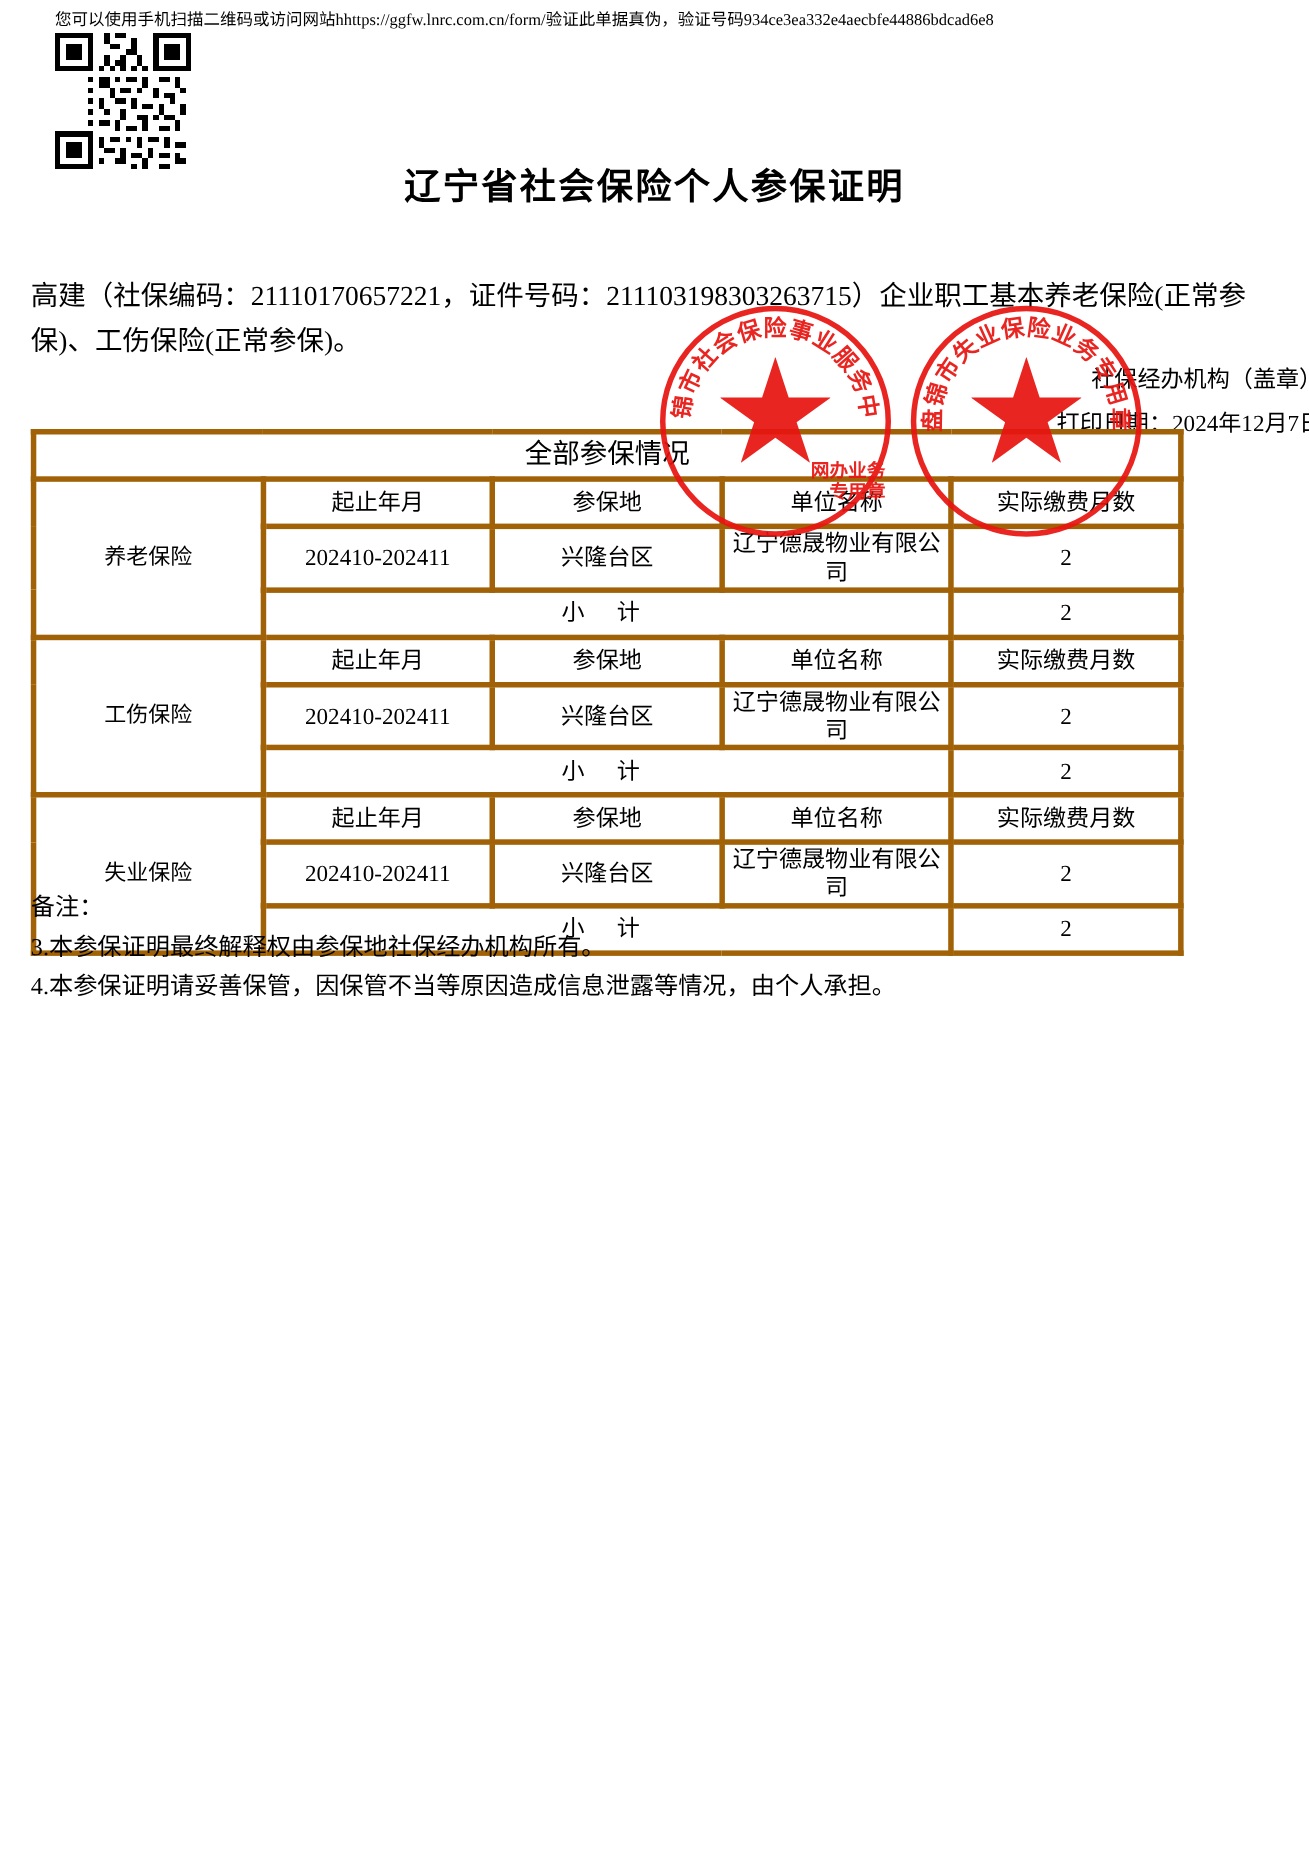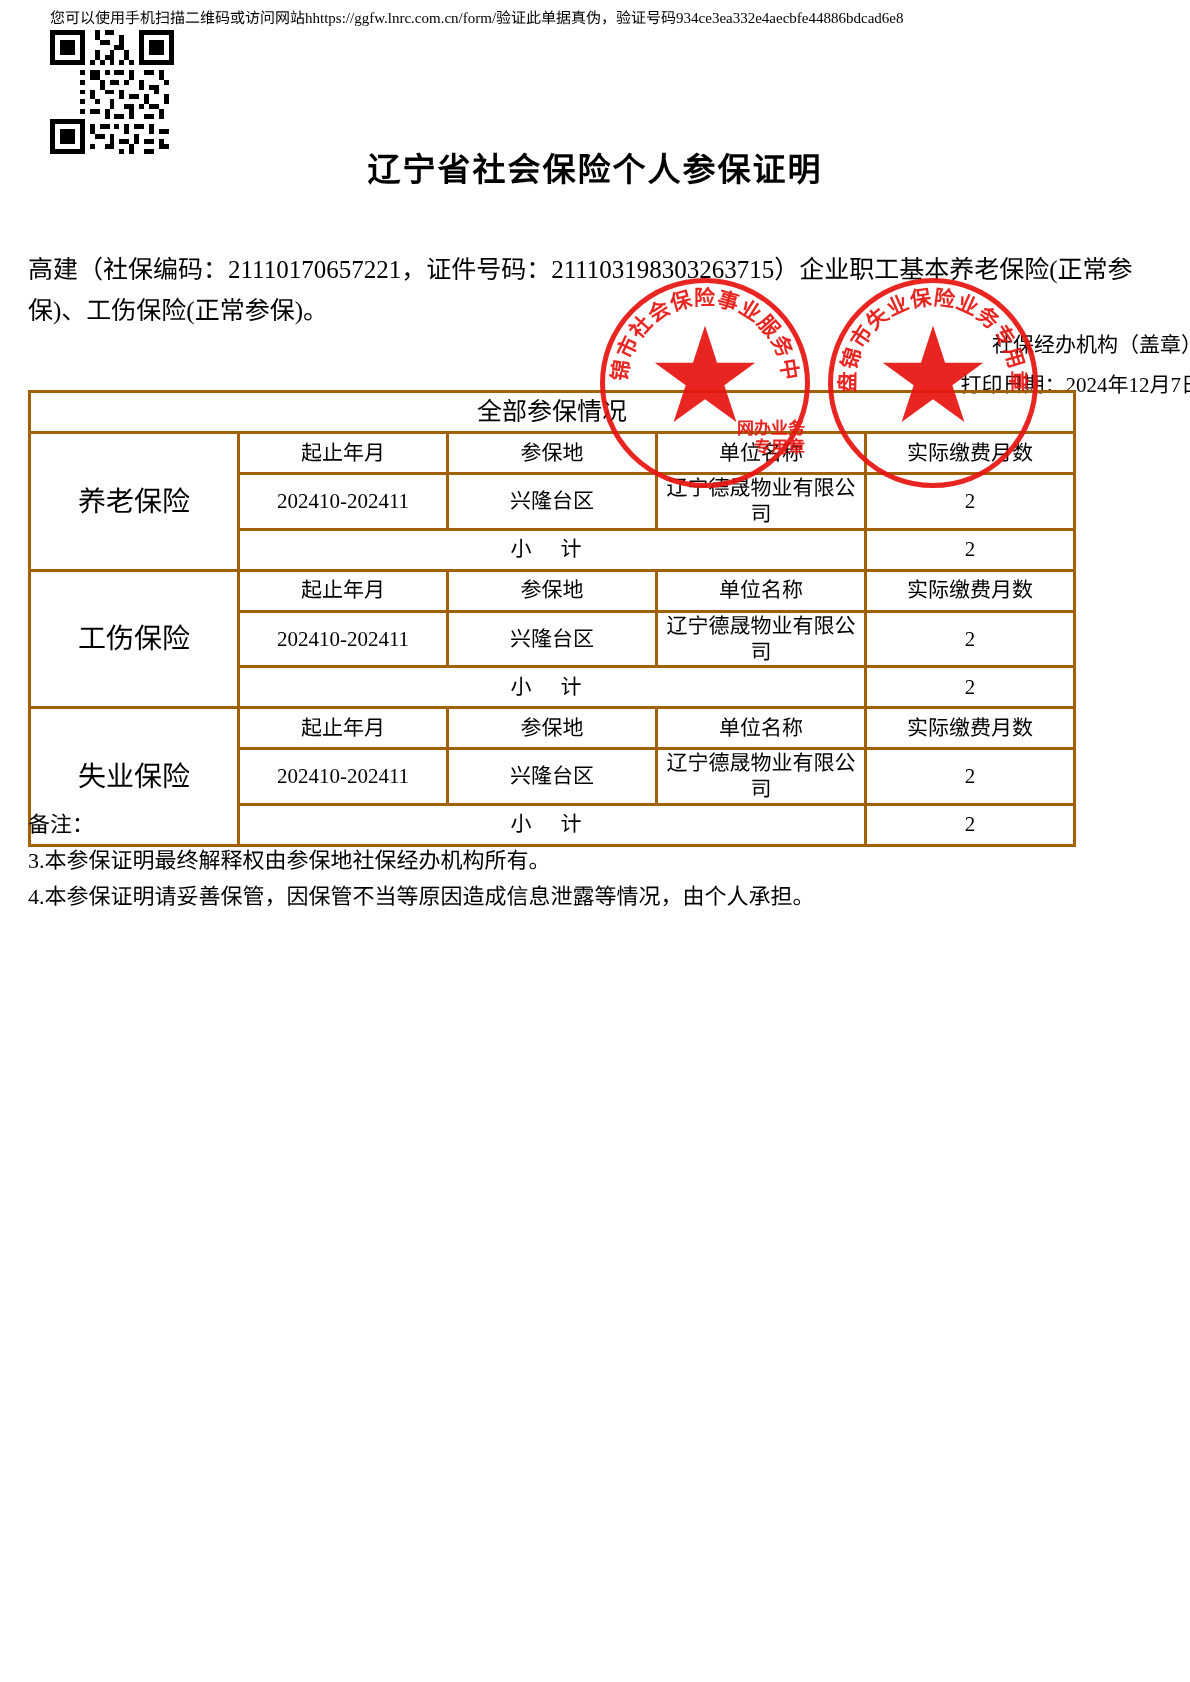--- a/index.html
+++ b/index.html
@@ -89,33 +89,33 @@
     left: 28px;
     width: 1048px;
   }
   table.main {
     border-collapse: collapse;
     width: 1048px;
     table-layout: fixed;
     font-size: 21px;
   }
   table.main td {
-    border: 3px solid #a16207;
+    border: 5px solid #a16207;
     text-align: center;
     height: 38px;
     padding: 0 2px;
     line-height: 1.25;
   }
   td.banner {
     height: 76px;
     font-size: 25px;
   }
   td.rowhead {
     width: 110px;
-    font-size: 28px;
+    font-size: 20px;
   }
   .c-period { width: 180px; }
   .c-area   { width: 215px; }
   .c-unit   { width: 385px; }
   .c-months { width: 158px; }
   .subtotal-label {
     letter-spacing: 12px;
   }
 
   

